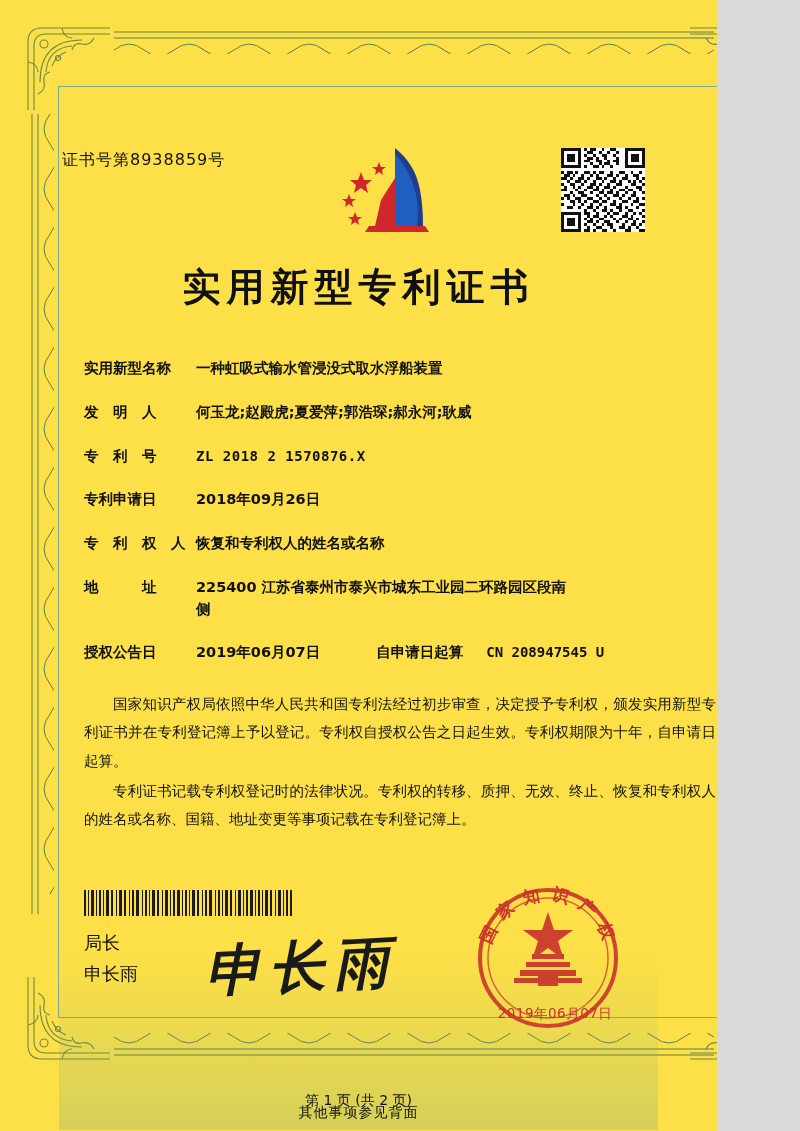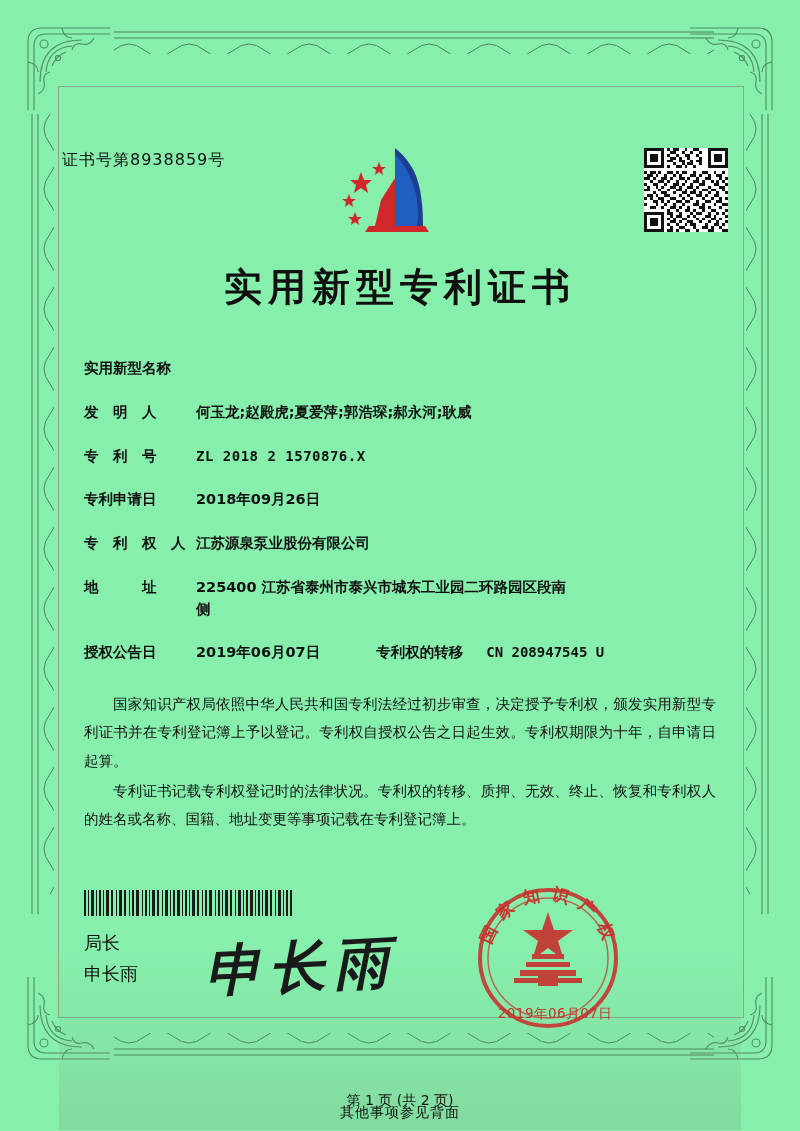--- a/index.html
+++ b/index.html
@@ -8,23 +8,23 @@
     background: #d9d9d9;
   }
   body {
     width: 800px;
     height: 1131px;
     font-family: "Liberation Serif", serif;
   }
 
   .page {
     position: relative;
-    width: 800px;
+    width: 717px;
     height: 1131px;
-    background: #86efac;
+    background: #fde047;
     overflow: hidden;
   }
 
   
   .orn-frame {
     position: absolute;
     left: 22px;
     top: 22px;
     width: 756px;
     height: 1043px;
@@ -603,54 +603,55 @@
         <rect x="27" y="28" width="2" height="1"></rect>
     </g>
   </svg>
 
   <div class="title">实用新型专利证书</div>
 
   <div class="fields">
 
     <div class="row">
       <div class="lbl">实用新型名称</div>
+      <div class="val">一种虹吸式输水管浸没式取水浮船装置</div>
     </div>
 
     <div class="row">
       <div class="lbl">发　明　人</div>
       <div class="val">何玉龙;赵殿虎;夏爱萍;郭浩琛;郝永河;耿威</div>
     </div>
 
     <div class="row">
       <div class="lbl">专　利　号</div>
       <div class="val mono">ZL 2018 2 1570876.X</div>
     </div>
 
     <div class="row">
       <div class="lbl">专利申请日</div>
       <div class="val">2018年09月26日</div>
     </div>
 
     <div class="row">
       <div class="lbl">专　利　权　人</div>
-      <div class="val">江苏源泉泵业股份有限公司</div>
+      <div class="val">恢复和专利权人的姓名或名称</div>
     </div>
 
     <div class="row">
       <div class="lbl">地　　　址</div>
       <div class="val">
         <span>225400 江苏省泰州市泰兴市城东工业园二环路园区段南</span>
         <span class="addr-second">侧</span>
       </div>
     </div>
 
     <div class="row two">
       <div class="lbl">授权公告日</div>
       <div class="val">2019年06月07日</div>
-      <div class="lbl2">专利权的转移</div>
+      <div class="lbl2">自申请日起算</div>
       <div class="val2">CN 208947545 U</div>
     </div>
 
   </div>
 
   <div class="paras">
     <p>国家知识产权局依照中华人民共和国专利法经过初步审查，决定授予专利权，颁发实用新型专利证书并在专利登记簿上予以登记。专利权自授权公告之日起生效。专利权期限为十年，自申请日起算。</p>
     <p>专利证书记载专利权登记时的法律状况。专利权的转移、质押、无效、终止、恢复和专利权人的姓名或名称、国籍、地址变更等事项记载在专利登记簿上。</p>
   </div>
 

